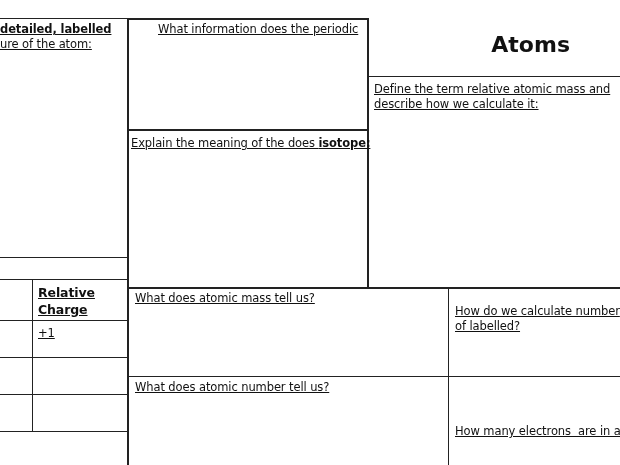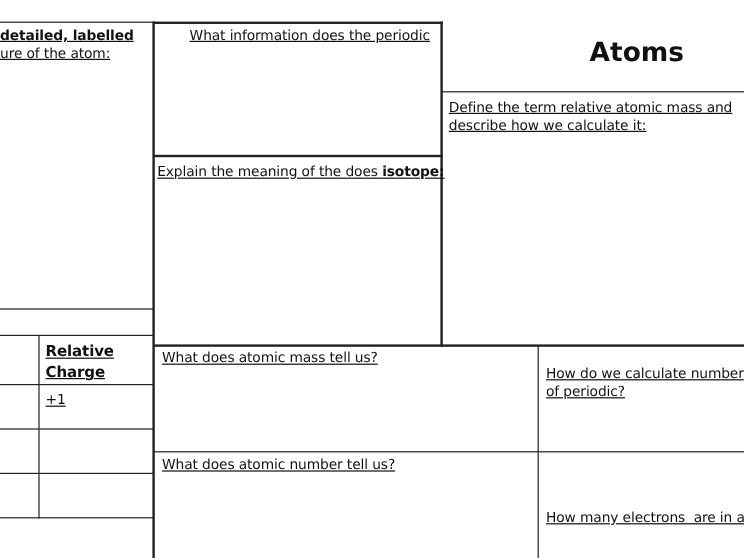--- a/index.html
+++ b/index.html
@@ -80,21 +80,21 @@
   <div class="txt" style="left:5px; top:4px; white-space:nowrap;">Define the term relative atomic mass and</div>
   <div class="txt" style="left:5px; top:19px; white-space:nowrap;text-align:right;">describe how we calculate it:</div>
 </div>
 
 <div class="cell" style="left:129px; top:289px; width:318px; height:68px;">
   <div class="txt" style="left:6px; top:2px; white-space:nowrap;">What does atomic mass tell us?</div>
 </div>
 
 <div class="cell" style="left:449px; top:289px; width:171px; height:62px;margin-top:12px;">
   <div class="txt" style="left:6px; top:3px; white-space:nowrap;">How do we calculate number</div>
-  <div class="txt" style="left:6px; top:18px; white-space:nowrap;">of periodic?</div>
+  <div class="txt" style="left:6px; top:18px; white-space:nowrap;">of labelled?</div>
 </div>
 
 <div class="cell" style="left:129px; top:377px; width:292px; height:88px;">
   <div class="txt" style="left:6px; top:3px; white-space:nowrap;">What does atomic number tell us?</div>
 </div>
 
 <div class="cell" style="left:449px; top:377px; width:171px; height:88px;margin-top:44px;">
   <div class="txt" style="left:6px; top:3px; white-space:pre;">How many electrons  are in a</div>
 </div>
 

